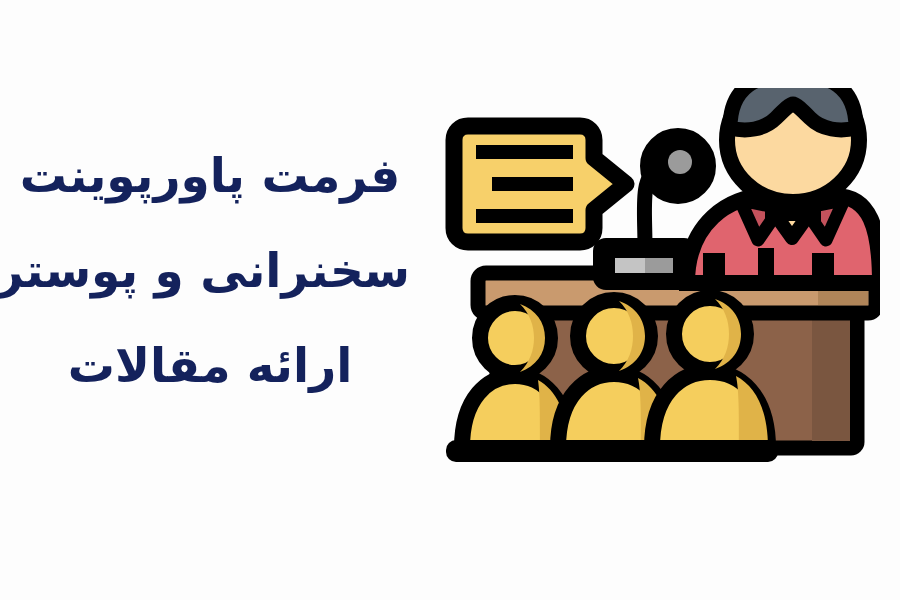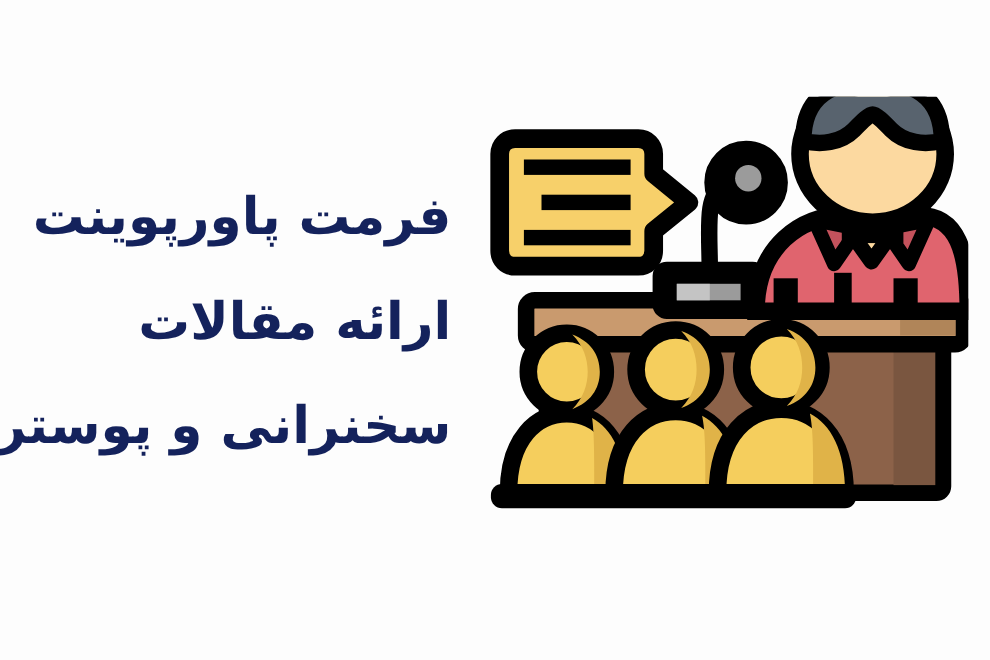--- a/index.html
+++ b/index.html
@@ -19,22 +19,23 @@
     position: relative;
     width: 900px;
     height: 600px;
     background: #fdfdfd;
   }
 
   
   #headline {
     position: absolute;
     left: 10px;
-    top: 150px;
+    top: 128px;
     width: 400px;
+    text-align: center;
     direction: rtl;
   }
   .headline-line {
     display: block;
     color: #14225c;
     font-family: "DejaVu Sans", "Liberation Sans", sans-serif;
     font-weight: bold;
     font-size: 47px;
     line-height: 95px;
     letter-spacing: 0px;
@@ -55,22 +56,22 @@
     height: 392px;
   }
 </style>
 </head>
 <body style="background: rgb(253, 253, 253);">
 
 <div id="banner" style="background: rgb(253, 253, 253);">
 
   <div id="headline">
     <span class="headline-line" style="color: rgb(20, 34, 92);">فرمت پاورپوینت</span>
+    <span class="headline-line" style="color: rgb(20, 34, 92);">سخنرانی و پوستر</span>
     <span class="headline-line" style="color: rgb(20, 34, 92);">ارائه مقالات</span>
-    <span class="headline-line" style="color: rgb(20, 34, 92);">سخنرانی و پوستر</span>
   </div>
 
   <div id="illustration">
     <svg viewBox="0 0 440 392" xmlns="http://www.w3.org/2000/svg" aria-hidden="true">
 
       <g>
 
         <rect x="57" y="195" width="360" height="165" rx="6" fill="#8c6249" stroke="#000000" stroke-width="15"></rect>
 
         <rect x="372" y="203" width="38" height="150" fill="#7a5640"></rect>

